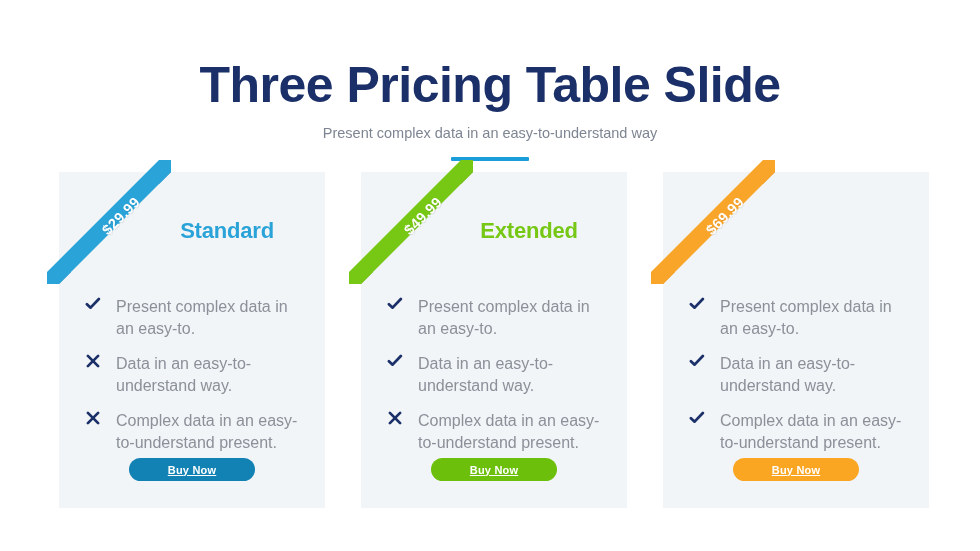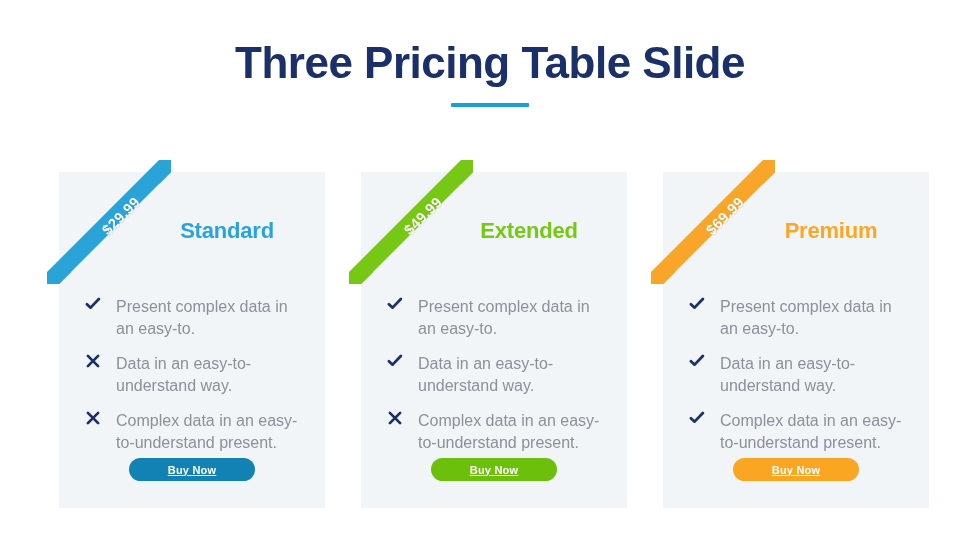--- a/index.html
+++ b/index.html
@@ -18,22 +18,22 @@
 
   
   #header {
     position: absolute;
     top: 0; left: 0;
     width: 980px;
     text-align: center;
   }
 
   #page-title {
-    margin-top: 38px;
-    font-size: 44px;
+    margin-top: 57px;
+    font-size: 50px;
     font-weight: bold;
     color: #1b2f68;
     letter-spacing: -0.5px;
     line-height: 1.12;
   }
 
   #page-subtitle {
     margin-top: 12px;
     font-size: 14.5px;
     color: #7e8592;
@@ -173,20 +173,21 @@
     align-items: center;
     justify-content: center;
     text-decoration: underline;
   }
 </style>
 </head>
 <body style="background: rgb(255, 255, 255);">
 
 <div id="header">
   <h1 id="page-title" style="color: rgb(27, 47, 104);">Three Pricing Table Slide</h1>
+  <p id="page-subtitle" style="color: rgb(126, 133, 146);">Present complex data in an easy-to-understand way</p>
   <div id="title-accent-bar" style="background: rgb(27, 157, 217);"></div>
 </div>
 
 <div id="cards-row">
     <div class="pricing-card card-1" style="background: rgb(242, 245, 248);">
       <div class="ribbon-wrap">
         <svg class="ribbon-svg" viewBox="0 0 170 170">
           <polygon points="12,112 12,124 24,112" fill="#1980ad"></polygon>
           <polygon points="112,12 124,12 112,24" fill="#1980ad"></polygon>
           <polygon points="0,112 112,0 124,0 124,12 12,124 0,124" fill="#2aa3d8"></polygon>
@@ -262,21 +263,20 @@
     </div>
     <div class="pricing-card card-3" style="background: rgb(242, 245, 248);">
       <div class="ribbon-wrap">
         <svg class="ribbon-svg" viewBox="0 0 170 170">
           <polygon points="12,112 12,124 24,112" fill="#d4861a"></polygon>
           <polygon points="112,12 124,12 112,24" fill="#d4861a"></polygon>
           <polygon points="0,112 112,0 124,0 124,12 12,124 0,124" fill="#f9a52a"></polygon>
         </svg>
         <div class="ribbon-price">$69.99</div>
       </div>
-      <div class="card-title" style="color: rgb(249, 168, 37);">Premium</div>
       <ul class="feature-list">
         <li class="feature-item">
           <span class="feature-icon" style="color: rgb(27, 47, 104);">
             <svg viewBox="0 0 20 20" width="16" height="16" aria-hidden="true">
               <path d="M2.4 10.2 L7.0 14.6 L17.3 3.8" fill="none" stroke="currentColor" stroke-width="3.4" stroke-linecap="round" stroke-linejoin="round"></path>
             </svg>
           </span>
           <span class="feature-text" style="color: rgb(139, 144, 153);">Present complex data in an easy-to.</span>
         </li>
         <li class="feature-item">

